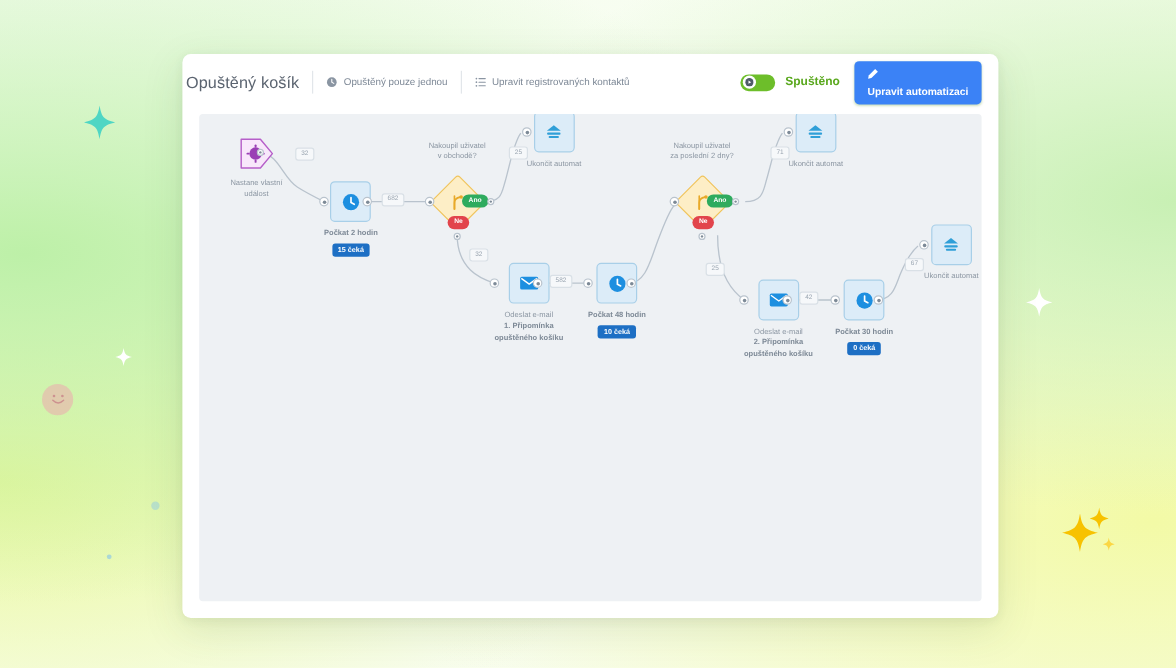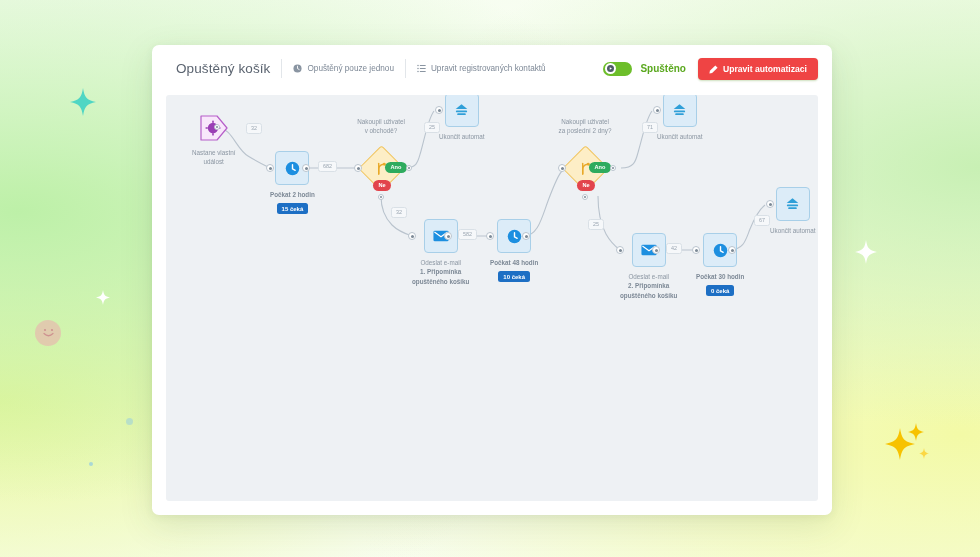--- a/index.html
+++ b/index.html
@@ -59,21 +59,21 @@
     border-radius: 7px;
     box-shadow: 0 10px 34px rgba(60,90,50,0.13), 0 2px 8px rgba(60,90,50,0.07);
     overflow: hidden;
   }
 
   
   #window-header {
     height: 47px;
     display: flex;
     align-items: center;
-    padding: 0 14px 0 24px;
+    padding: 0 14px 0 3px;
     gap: 0;
   }
 
   #automation-title {
     font-size: 13.5px;
     color: #5b6470;
     font-weight: 400;
     letter-spacing: .1px;
     white-space: nowrap;
   }
@@ -122,32 +122,33 @@
     font-size: 10px;
     color: #5aa81e;
     font-weight: 700;
     margin-left: 8px;
     margin-right: 12px;
     white-space: nowrap;
   }
 
   #edit-automation-button {
     display: flex;
-    align-items: flex-end;
+    align-items: flex-start;
     gap: 5px;
-    background: #ef4444;
+    background: #3b82f6;
     color: #fff;
     font-size: 8.6px;
     font-weight: 700;
     padding: 6px 11px;
     border-radius: 4px;
     border: none;
     cursor: pointer;
     white-space: nowrap;
     box-shadow: 0 1px 2px rgba(90,150,40,.3);
+    flex-direction: column;
   }
   #edit-automation-button svg { display: block; }
 
   
   #flow-canvas {
     position: absolute;
     left: 14px;
     top: 50px;
     width: 652px;
     height: 406px;

